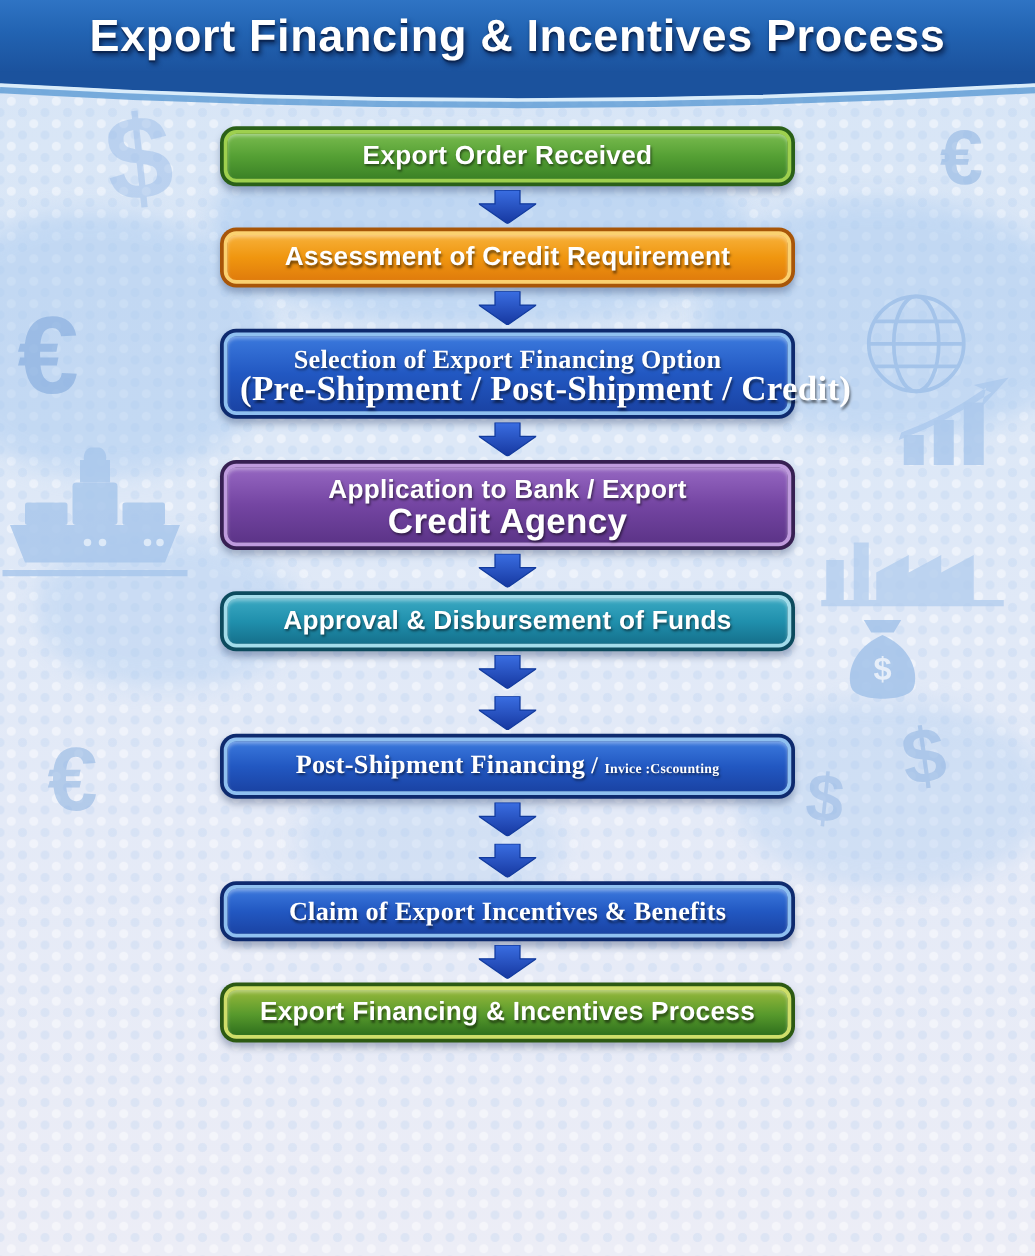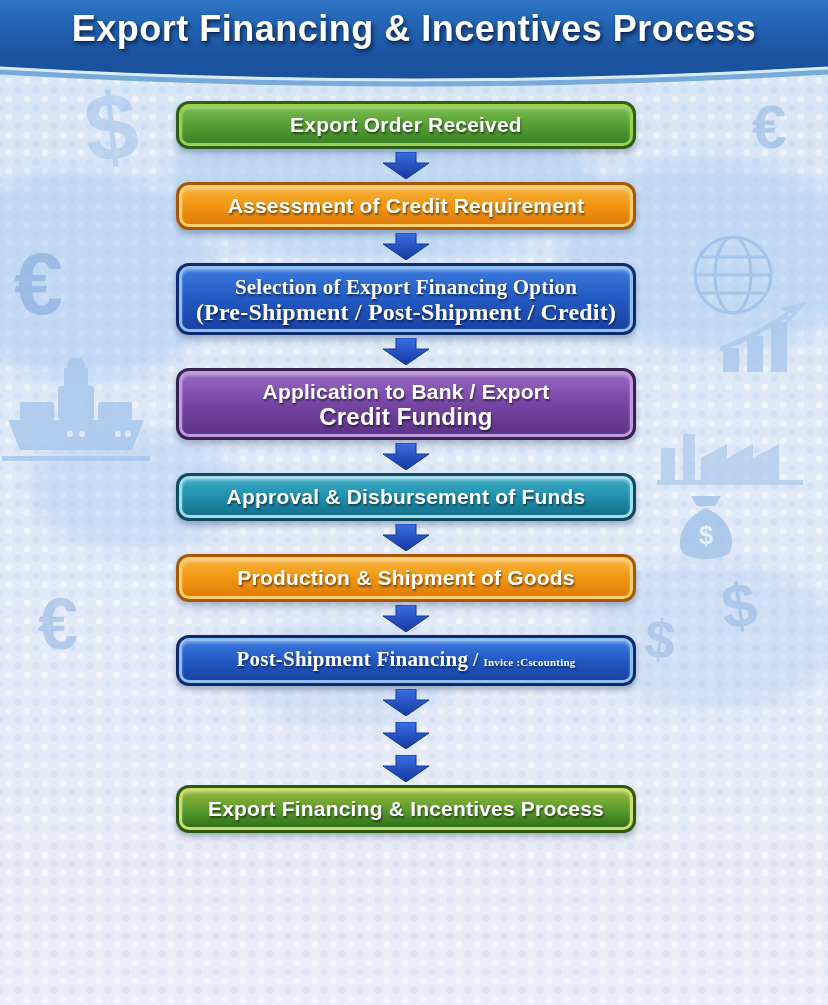--- a/index.html
+++ b/index.html
@@ -48,21 +48,21 @@
   .step-inner {
     border-radius:10px; border-style:solid; border-width:3px;
     padding:5px 10px; box-shadow:inset 0 2px 3px rgba(255,255,255,.35);
   }
   .line {
     font-size:21px; font-weight:bold; color:#fff; text-align:center;
     line-height:26px; letter-spacing:.2px;
     text-shadow:1px 2px 2px rgba(0,0,0,.5);
     white-space:nowrap;
   }
-  .line2 { font-size:24px; line-height:24px; }
+  .line2 { font-size:28px; line-height:24px; }
   .sep { font-size:19px; }
   .small { font-size:11px; }
 
   .scheme-green      { background:#2a6018; }
   .scheme-green      .step-inner { border-color:#9ed04e; background:linear-gradient(180deg,#79bb4e 0%,#55a034 50%,#3b8226 100%); }
   .scheme-orange     { background:#a85608; }
   .scheme-orange     .step-inner { border-color:#fbd170; background:linear-gradient(180deg,#f7b13a 0%,#f0960f 50%,#e07c0c 100%); }
   .scheme-blue       { background:#0e2a6e;font-family:Liberation Serif, serif; }
   .scheme-blue       .step-inner { border-color:#8fc0f0; background:linear-gradient(180deg,#3b79dd 0%,#2258c2 50%,#1a43a4 100%); }
   .scheme-purple     { background:#372052; }
@@ -200,63 +200,63 @@
         </div>
     </div>
       <div class="arrow-wrap">
       <svg width="46" height="27" viewBox="0 0 46 27">
         <polygon points="13,0 33,0 33,11 46,11 23,27 0,11 13,11" fill="url(#arrowGrad)" stroke="#123b9e" stroke-width="1"></polygon>
       </svg>
     </div>
       <div class="step scheme-purple">
       <div class="step-inner">
           <div class="line">Application to Bank / Export</div>
-          <div class="line line2">Credit Funding</div>
+          <div class="line line2">Credit Agency</div>
         </div>
     </div>
       <div class="arrow-wrap">
       <svg width="46" height="27" viewBox="0 0 46 27">
         <polygon points="13,0 33,0 33,11 46,11 23,27 0,11 13,11" fill="url(#arrowGrad)" stroke="#123b9e" stroke-width="1"></polygon>
       </svg>
     </div>
       <div class="step scheme-teal">
       <div class="step-inner">
           <div class="line">Approval &amp; Disbursement of Funds</div>
         </div>
     </div>
       <div class="arrow-wrap">
       <svg width="46" height="27" viewBox="0 0 46 27">
         <polygon points="13,0 33,0 33,11 46,11 23,27 0,11 13,11" fill="url(#arrowGrad)" stroke="#123b9e" stroke-width="1"></polygon>
       </svg>
     </div>
-      <div class="step scheme-orange">
-      <div class="step-inner">
-          <div class="line">Production &amp; Shipment of Goods</div>
-        </div>
-    </div>
       <div class="arrow-wrap">
       <svg width="46" height="27" viewBox="0 0 46 27">
         <polygon points="13,0 33,0 33,11 46,11 23,27 0,11 13,11" fill="url(#arrowGrad)" stroke="#123b9e" stroke-width="1"></polygon>
       </svg>
     </div>
       <div class="step scheme-blue">
       <div class="step-inner">
           <div class="line">Post-Shipment Financing<span class="sep"> / </span><span class="small">Invice :Cscounting</span></div>
         </div>
     </div>
       <div class="arrow-wrap">
       <svg width="46" height="27" viewBox="0 0 46 27">
         <polygon points="13,0 33,0 33,11 46,11 23,27 0,11 13,11" fill="url(#arrowGrad)" stroke="#123b9e" stroke-width="1"></polygon>
       </svg>
     </div>
       <div class="arrow-wrap">
       <svg width="46" height="27" viewBox="0 0 46 27">
         <polygon points="13,0 33,0 33,11 46,11 23,27 0,11 13,11" fill="url(#arrowGrad)" stroke="#123b9e" stroke-width="1"></polygon>
       </svg>
     </div>
+      <div class="step scheme-blue">
+      <div class="step-inner">
+          <div class="line">Claim of Export Incentives &amp; Benefits</div>
+        </div>
+    </div>
       <div class="arrow-wrap">
       <svg width="46" height="27" viewBox="0 0 46 27">
         <polygon points="13,0 33,0 33,11 46,11 23,27 0,11 13,11" fill="url(#arrowGrad)" stroke="#123b9e" stroke-width="1"></polygon>
       </svg>
     </div>
       <div class="step scheme-green-dark">
       <div class="step-inner">
           <div class="line">Export Financing &amp; Incentives Process</div>
         </div>
     </div>

